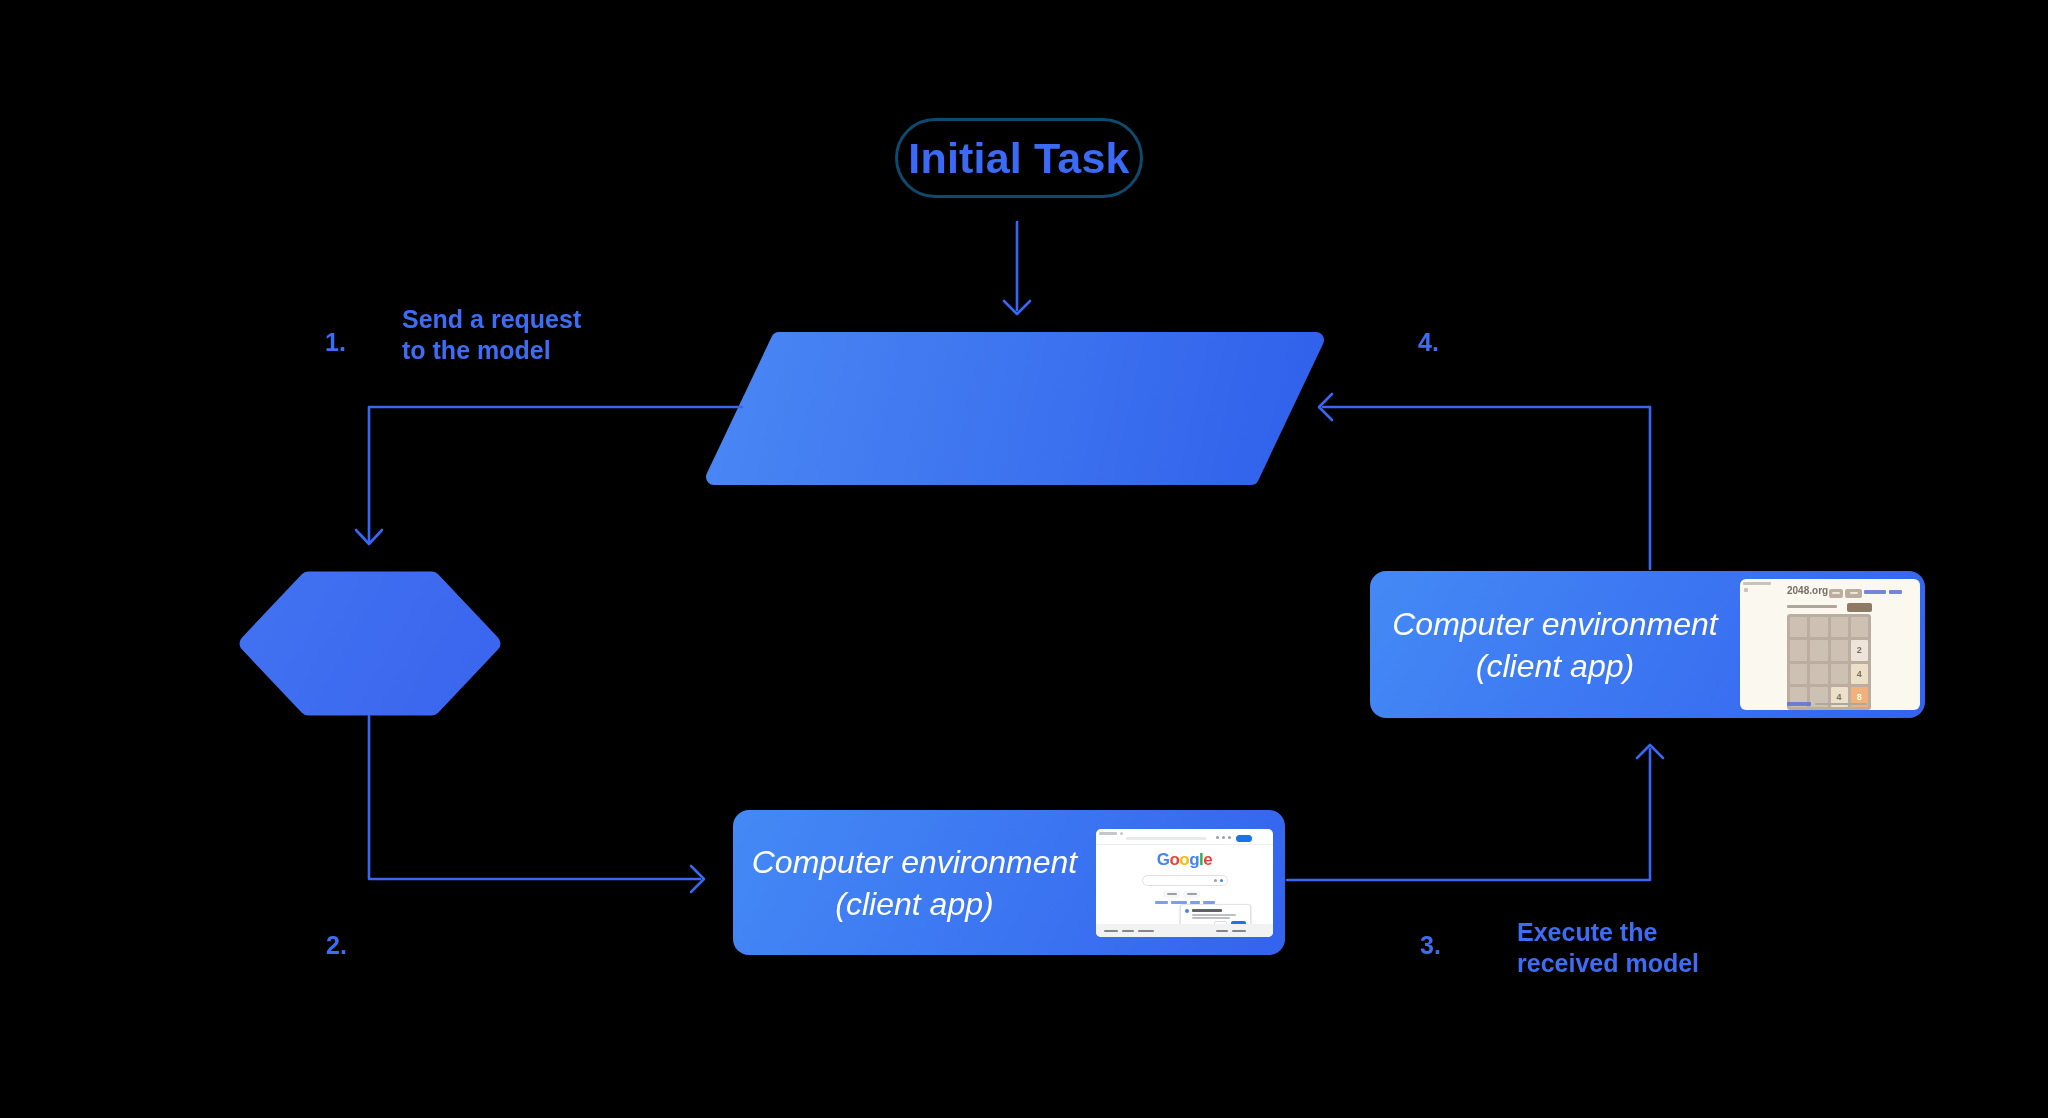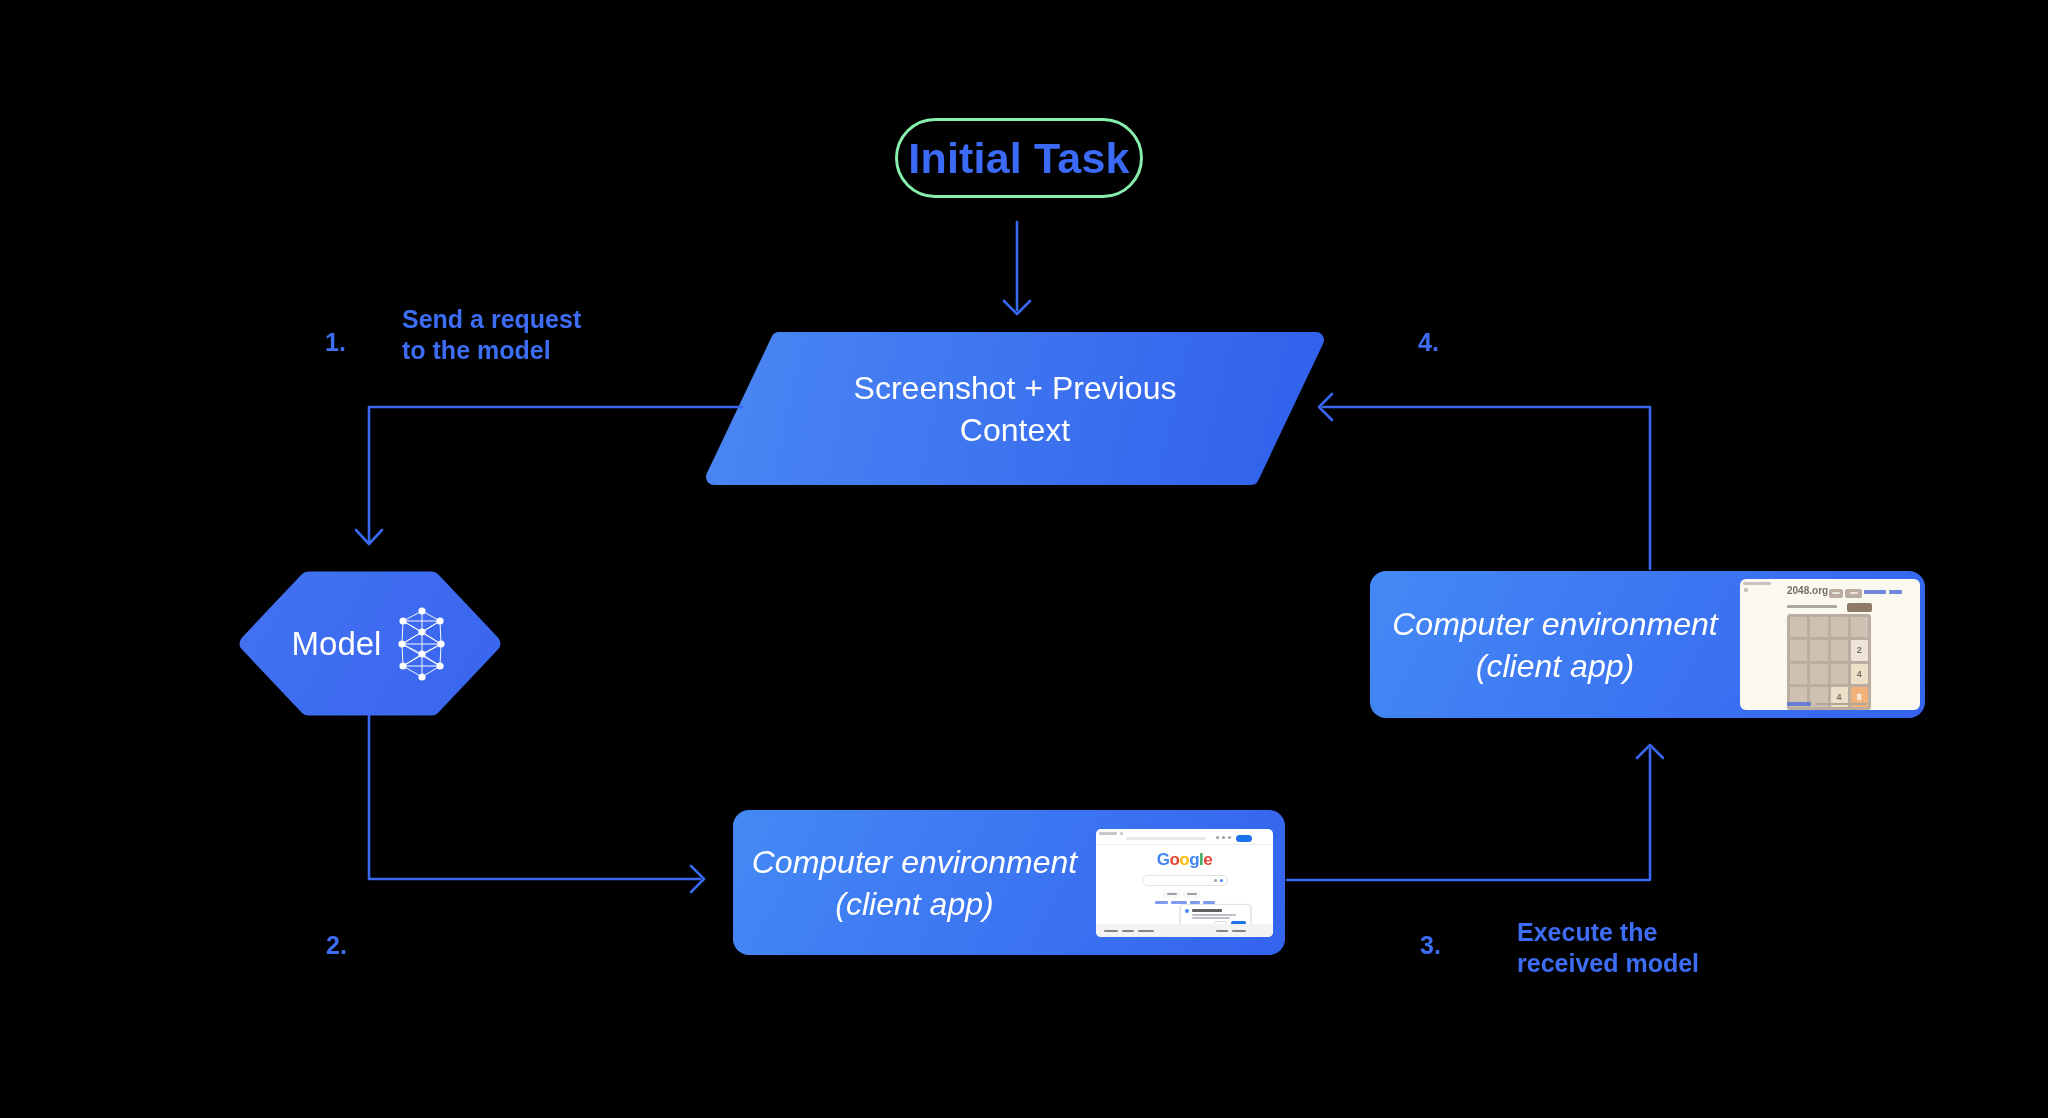--- a/index.html
+++ b/index.html
@@ -4,21 +4,21 @@
 <style>
   html,body{margin:0;padding:0;background:#000;}
   .canvas{position:relative;width:2048px;height:1118px;background:#000;overflow:hidden;
           font-family:"Liberation Sans",sans-serif;}
   .abs{position:absolute;}
 
   
   svg.connectors{position:absolute;left:0;top:0;width:2048px;height:1118px;}
 
   
-  .pill{left:895px;top:118px;width:248px;height:80px;border:3px solid #86efac;border-radius:42px;
+  .pill{left:895px;top:118px;width:248px;height:80px;border:3px solid #0c4a6e;border-radius:42px;
         display:flex;align-items:center;justify-content:center;box-sizing:border-box;}
   .pill span{color:#3B6AF6;font-size:43px;font-weight:600;letter-spacing:.2px;}
 
   
   .para-text{left:706px;top:332px;width:618px;height:153px;display:flex;flex-direction:column;
              align-items:center;justify-content:center;color:#fff;font-size:32px;line-height:42px;}
 
   
   .hex-content{left:240px;top:572px;width:260px;height:143px;display:flex;align-items:center;
                justify-content:center;gap:15px;color:#fff;font-size:33px;}
@@ -117,51 +117,21 @@
         <path d="M1650 569 V 407 H 1323"></path>
           <path d="M1332 394 L1319 407 L1332 420"></path>
       </g>
     </g>
   </svg>
 
   <div class="abs pill">
     <span>Initial Task</span>
   </div>
 
-  <div class="abs para-text">
-    <span>Screenshot + Previous</span>
-    <span>Context</span>
-  </div>
-
-  <div class="abs hex-content">
-    <span>Model</span>
-    <svg width="52" height="84" viewBox="0 0 52 84">
-      <g stroke="#fff" stroke-width="1" opacity="0.95">
-        <path d="M26 9 L7 19 M26 9 L44 19 M26 9 L26 30 M7 19 L26 30 M44 19 L26 30 M7 19 L44 19
-                 M7 19 L6 42 M44 19 L45 42 M7 19 L45 42 M44 19 L6 42
-                 M26 30 L6 42 M26 30 L45 42 M26 30 L26 52
-                 M6 42 L26 52 M45 42 L26 52 M6 42 L45 42
-                 M6 42 L7 64 M45 42 L44 64 M6 42 L44 64 M45 42 L7 64
-                 M26 52 L7 64 M26 52 L44 64 M26 52 L26 75
-                 M7 64 L26 75 M44 64 L26 75 M7 64 L44 64" fill="none"></path>
-      </g>
-      <g fill="#fff">
-        <circle cx="26" cy="9" r="3.6"></circle>
-          <circle cx="7" cy="19" r="3.6"></circle>
-          <circle cx="44" cy="19" r="3.6"></circle>
-        <circle cx="26" cy="30" r="3.6"></circle>
-          <circle cx="6" cy="42" r="3.6"></circle>
-          <circle cx="45" cy="42" r="3.6"></circle>
-        <circle cx="26" cy="52" r="3.6"></circle>
-          <circle cx="7" cy="64" r="3.6"></circle>
-          <circle cx="44" cy="64" r="3.6"></circle>
-        <circle cx="26" cy="75" r="3.6"></circle>
-      </g>
-    </svg>
-  </div>
+
 
   <div class="abs envbox top">
     <div class="boxlabel">
       <span>Computer environment</span>
       <span>(client app)</span>
     </div>
     <div class="mini2048">
       <div class="bar" style="left:3px;top:3px;width:28px;height:3px;background:#c8c4bd;"></div>
       <div class="bar" style="left:4px;top:9px;width:4px;height:4px;background:#c8c4bd;"></div>
       <div class="m2-title">2048.org</div>

